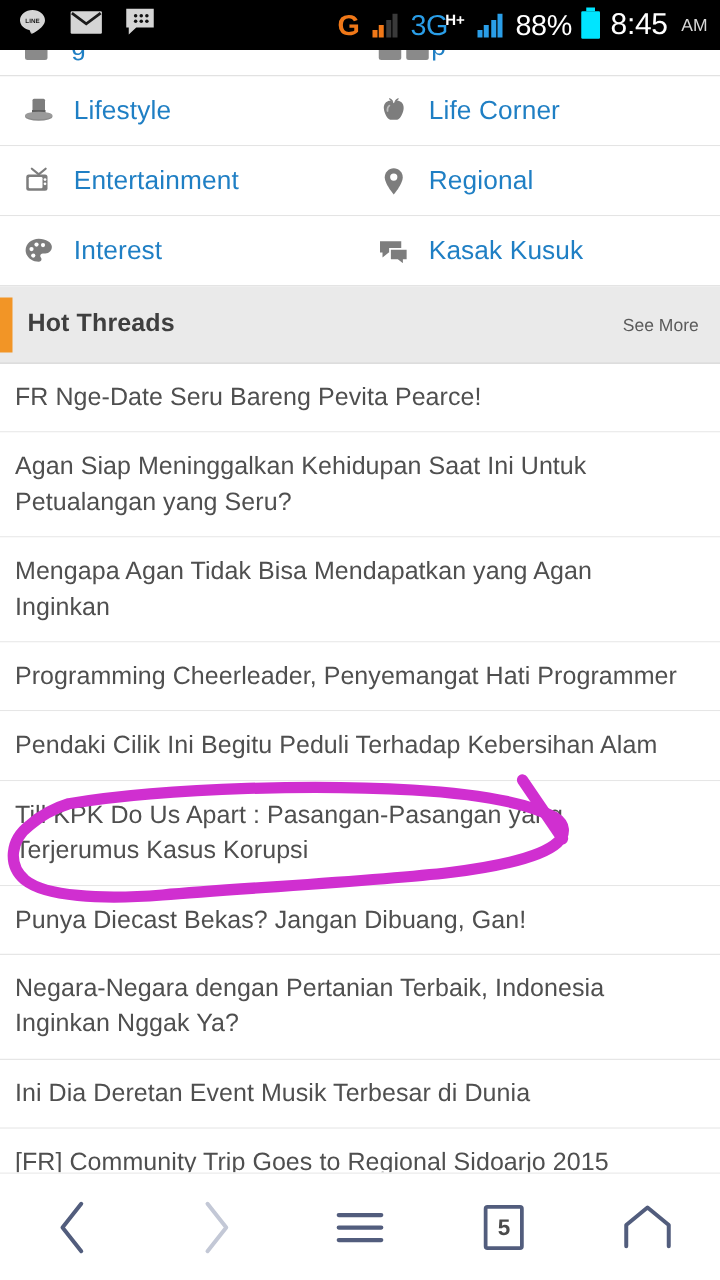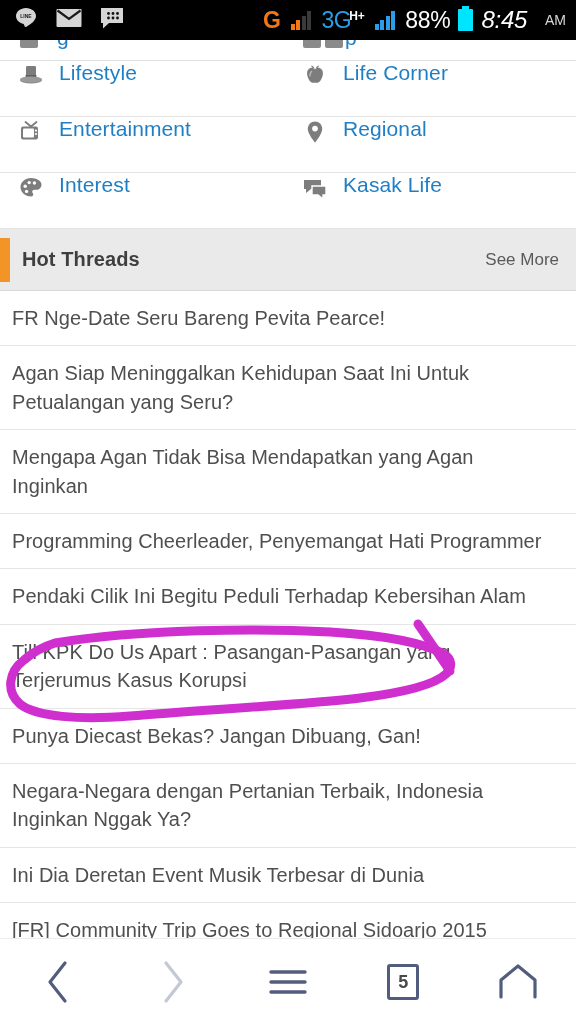--- a/index.html
+++ b/index.html
@@ -63,27 +63,26 @@
     font-weight: 400;
     line-height: 1;
     letter-spacing: -0.3px;
   }
   .sb-time {
     color: #ffffff;
     font-size: 24px;
     font-weight: 400;
     line-height: 1;
     letter-spacing: -0.3px;
-    font-style: italic;
   }
   .sb-ampm {
     color: #d8d8d8;
     font-size: 14px;
     font-weight: 400;
-    margin-left: 10px;
+    margin-left: 3px;
   }
 
   
   .bars { display: inline-flex; align-items: flex-end; height: 20px; gap: 1.5px; margin: 0 2px; }
   .bars i { display: block; width: 4px; border-radius: 0; }
   .bars.orange i { background: #3a3a3a; }
   .bars.orange i.on { background: #f07818; }
   .bars.blue i { background: #3a3a3a; }
   .bars.blue i.on { background: #2a9ee8; }
   .bars i:nth-child(1) { height: 6px; }
@@ -145,21 +144,21 @@
   
   .cat-row {
     display: flex;
     height: 56px;
     border-bottom: 1px solid #e4e4e4;
     background: #ffffff;
   }
   .cat-cell {
     flex: 1;
     display: flex;
-    align-items: flex-start;
+    align-items: center;
     padding-left: 16px;
     min-width: 0;
   }
   .cat-cell.right { padding-left: 8px; }
   .cat-icon {
     width: 30px;
     height: 30px;
     margin-right: 13px;
     flex: 0 0 30px;
     display: flex;
@@ -195,21 +194,21 @@
   .section-title {
     margin-left: 22px;
     font-size: 20px;
     font-weight: 700;
     color: #3f3f3f;
     letter-spacing: 0.1px;
   }
   .section-action {
     margin-left: auto;
     margin-right: 17px;
-    font-size: 17px;
+    font-size: 14px;
     color: #5a5a5a;
   }
 
   
   .thread-list { background: #ffffff; }
   .thread-item {
     border-bottom: 1px solid #e6e6e6;
     padding: 13px 22px 13px 12px;
     background: #ffffff;
   }
@@ -396,21 +395,21 @@
         </span>
         <span class="cat-label">Interest</span>
       </div>
       <div class="cat-cell right">
         <span class="cat-icon">
           <svg width="30" height="28" viewBox="0 0 30 28">
             <path d="M4 6h17v9H11l-5 4v-4H4z" fill="#7d7d7d"></path>
             <path d="M12 12h14v9h-3v4l-5-4h-6z" fill="#7d7d7d" stroke="#ffffff" stroke-width="1.4"></path>
           </svg>
         </span>
-        <span class="cat-label">Kasak Life</span>
+        <span class="cat-label">Kasak Kusuk</span>
       </div>
     </div>
 
     <div class="section-header">
       <span class="section-accent"></span>
       <span class="section-title">Hot Threads</span>
       <span class="section-action">See More</span>
     </div>
 
     <div class="thread-list">

